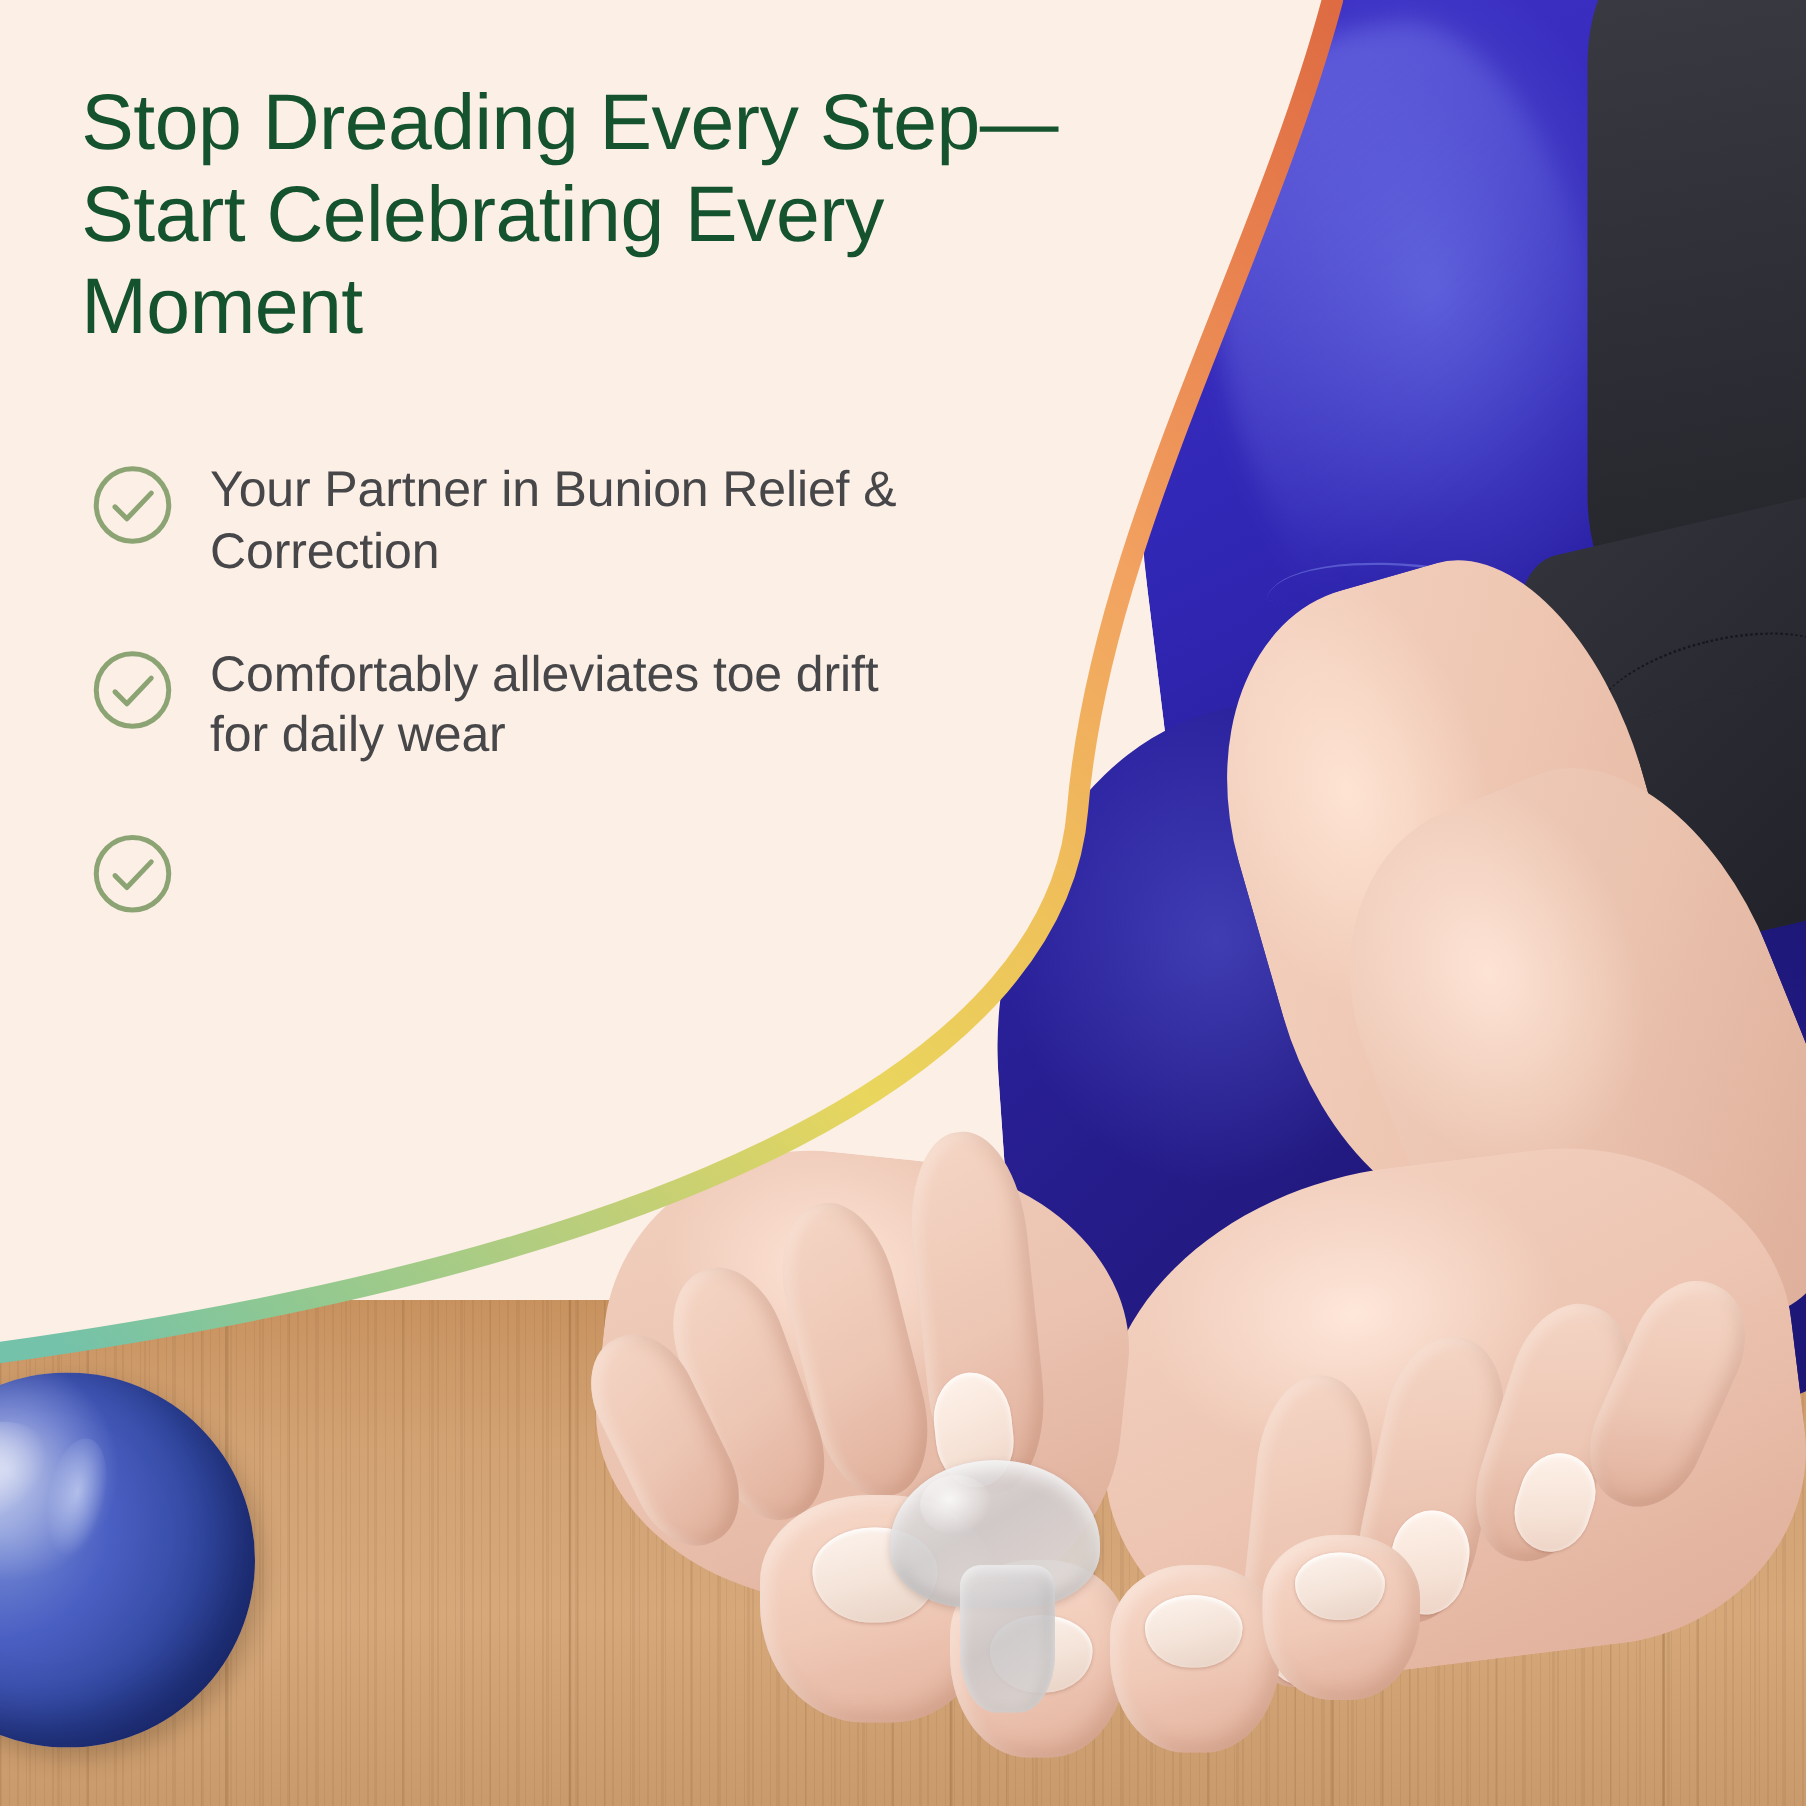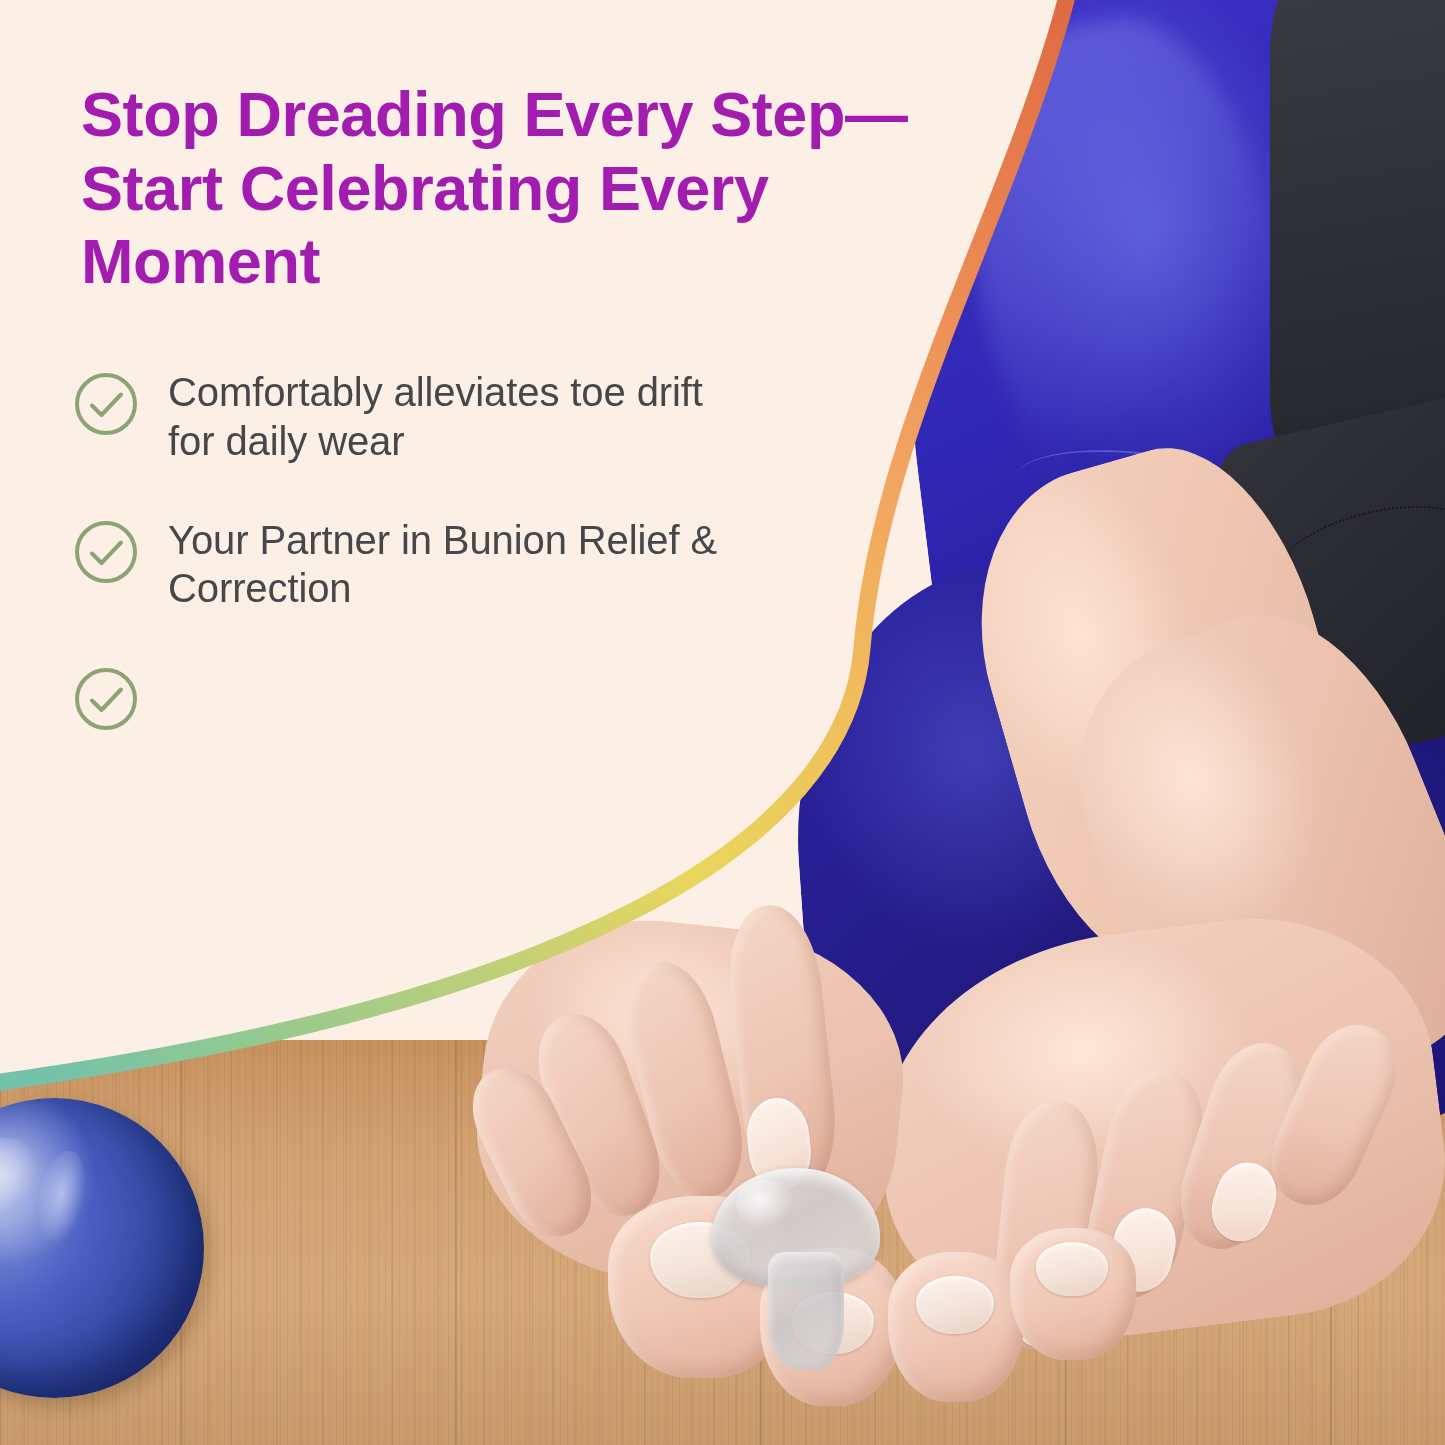--- a/index.html
+++ b/index.html
@@ -183,24 +183,24 @@
     border-radius:50%;transform:rotate(12deg);
   }
 
   
   .panel-svg{position:absolute;inset:0;width:1445px;height:1445px;}
 
   
   .content{position:absolute;left:0;top:0;width:980px;}
   .headline{
     position:absolute;left:65px;top:62px;width:860px;
-    margin:16px;
+    margin:0;
     font-size:63px;line-height:1.17;
-    font-weight:700;letter-spacing:-.4px;
-    color:#a21caf;
+    font-weight:400;letter-spacing:-.4px;
+    color:#14532d;
   }
   .bullets{position:absolute;left:72px;top:368px;width:680px;}
   .bullet{display:flex;align-items:flex-start;margin-bottom:50px;}
   .bullet:last-child{margin-bottom:0;}
   .check{flex:0 0 auto;width:68px;height:68px;margin-right:28px;margin-top:2px;}
   .btext{
     font-size:40px;line-height:1.22;font-weight:400;
     color:#47474A;letter-spacing:-.1px;
   }
 </style>
@@ -298,29 +298,29 @@
 
     <h1 class="headline">Stop Dreading Every Step—Start Celebrating Every Moment</h1>
 
     <div class="bullets">
 
       <div class="bullet">
         <svg class="check" viewBox="0 0 68 68">
           <circle cx="34" cy="34" r="29" fill="none" stroke="#8CA473" stroke-width="4"></circle>
           <path d="M20 35.5 L29.5 45 L49 24.5" fill="none" stroke="#8CA473" stroke-width="4" stroke-linecap="round" stroke-linejoin="round"></path>
         </svg>
-        <div class="btext">Comfortably alleviates toe drift for daily wear</div>
+        <div class="btext">Your Partner in Bunion Relief &amp; Correction</div>
       </div>
 
       <div class="bullet">
         <svg class="check" viewBox="0 0 68 68">
           <circle cx="34" cy="34" r="29" fill="none" stroke="#8CA473" stroke-width="4"></circle>
           <path d="M20 35.5 L29.5 45 L49 24.5" fill="none" stroke="#8CA473" stroke-width="4" stroke-linecap="round" stroke-linejoin="round"></path>
         </svg>
-        <div class="btext">Your Partner in Bunion Relief &amp; Correction</div>
+        <div class="btext">Comfortably alleviates toe drift for daily wear</div>
       </div>
 
       <div class="bullet">
         <svg class="check" viewBox="0 0 68 68">
           <circle cx="34" cy="34" r="29" fill="none" stroke="#8CA473" stroke-width="4"></circle>
           <path d="M20 35.5 L29.5 45 L49 24.5" fill="none" stroke="#8CA473" stroke-width="4" stroke-linecap="round" stroke-linejoin="round"></path>
         </svg>
       </div>
 
     </div>

